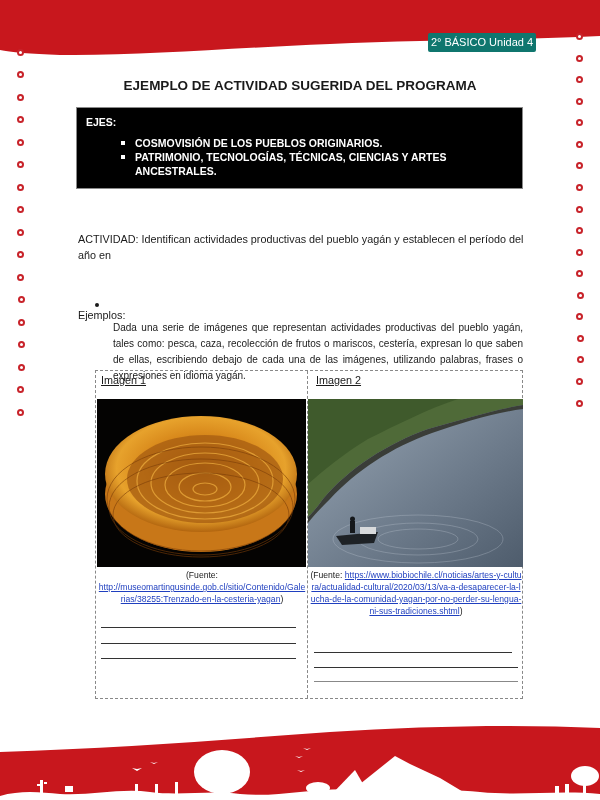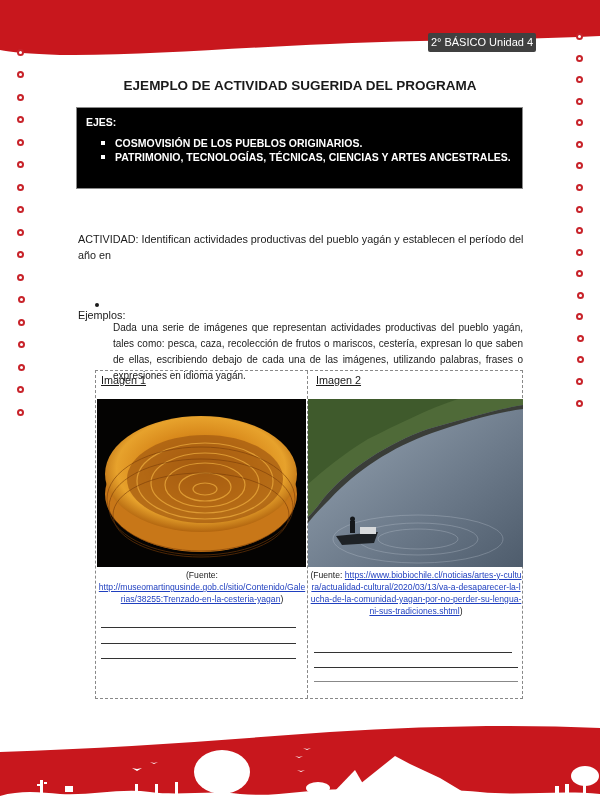--- a/index.html
+++ b/index.html
@@ -4,40 +4,40 @@
 <style>
   * { box-sizing: border-box; margin: 0; padding: 0; }
   html, body { width: 600px; height: 800px; overflow: hidden; background: #ffffff; }
   body { position: relative; font-family: "Liberation Sans", "DejaVu Sans", sans-serif; color: #1a1a1a; }
 
   .top-wave { position: absolute; left: 0; top: 0; width: 600px; height: 60px; }
   .bottom-wave { position: absolute; left: 0; top: 700px; width: 600px; height: 100px; }
 
   .unit-badge {
     position: absolute; left: 428px; top: 33px; width: 108px; height: 19px;
-    background: #404040; color: #fff; font-size: 11px; line-height: 19px;
+    background: #0f766e; color: #fff; font-size: 11px; line-height: 19px;
     text-align: center; border-radius: 2px; white-space: nowrap;
   }
 
   .dot {
     position: absolute; width: 7px; height: 7px; border-radius: 50%;
     border: 2px solid #c8232a; background: #fff;
   }
 
   .page-title {
     position: absolute; left: 0; width: 600px; top: 78px;
     text-align: center; font-weight: bold; font-size: 13.5px; color: #1a1a1a;
   }
 
   .ejes-box {
     position: absolute; left: 76px; top: 107px; width: 447px; height: 82px;
     background: #000; border: 1px solid #8a8a8a; color: #fff;
   }
   .ejes-label { position: absolute; left: 9px; top: 8px; font-size: 10.5px; font-weight: bold; }
-  .ejes-list { position: absolute; left: 24px; top: 28px; list-style: none; }
+  .ejes-list { position: absolute; left: 44px; top: 28px; list-style: none; }
   .ejes-list li { position: relative; font-size: 10.5px; font-weight: bold; line-height: 14px; padding-left: 14px; }
   .ejes-list li .sq { position: absolute; left: 0; top: 5px; width: 4px; height: 4px; background: #fff; }
 
   .actividad {
     position: absolute; left: 78px; top: 231px; width: 450px; font-size: 10.8px; line-height: 16px;
   }
   .actividad b { font-weight: normal; }
   .actividad .indent { display: block; padding-left: 75px; }
 
   .ejemplos-label { position: absolute; left: 78px; top: 281px; font-size: 10.8px; margin-top: 28px; }

